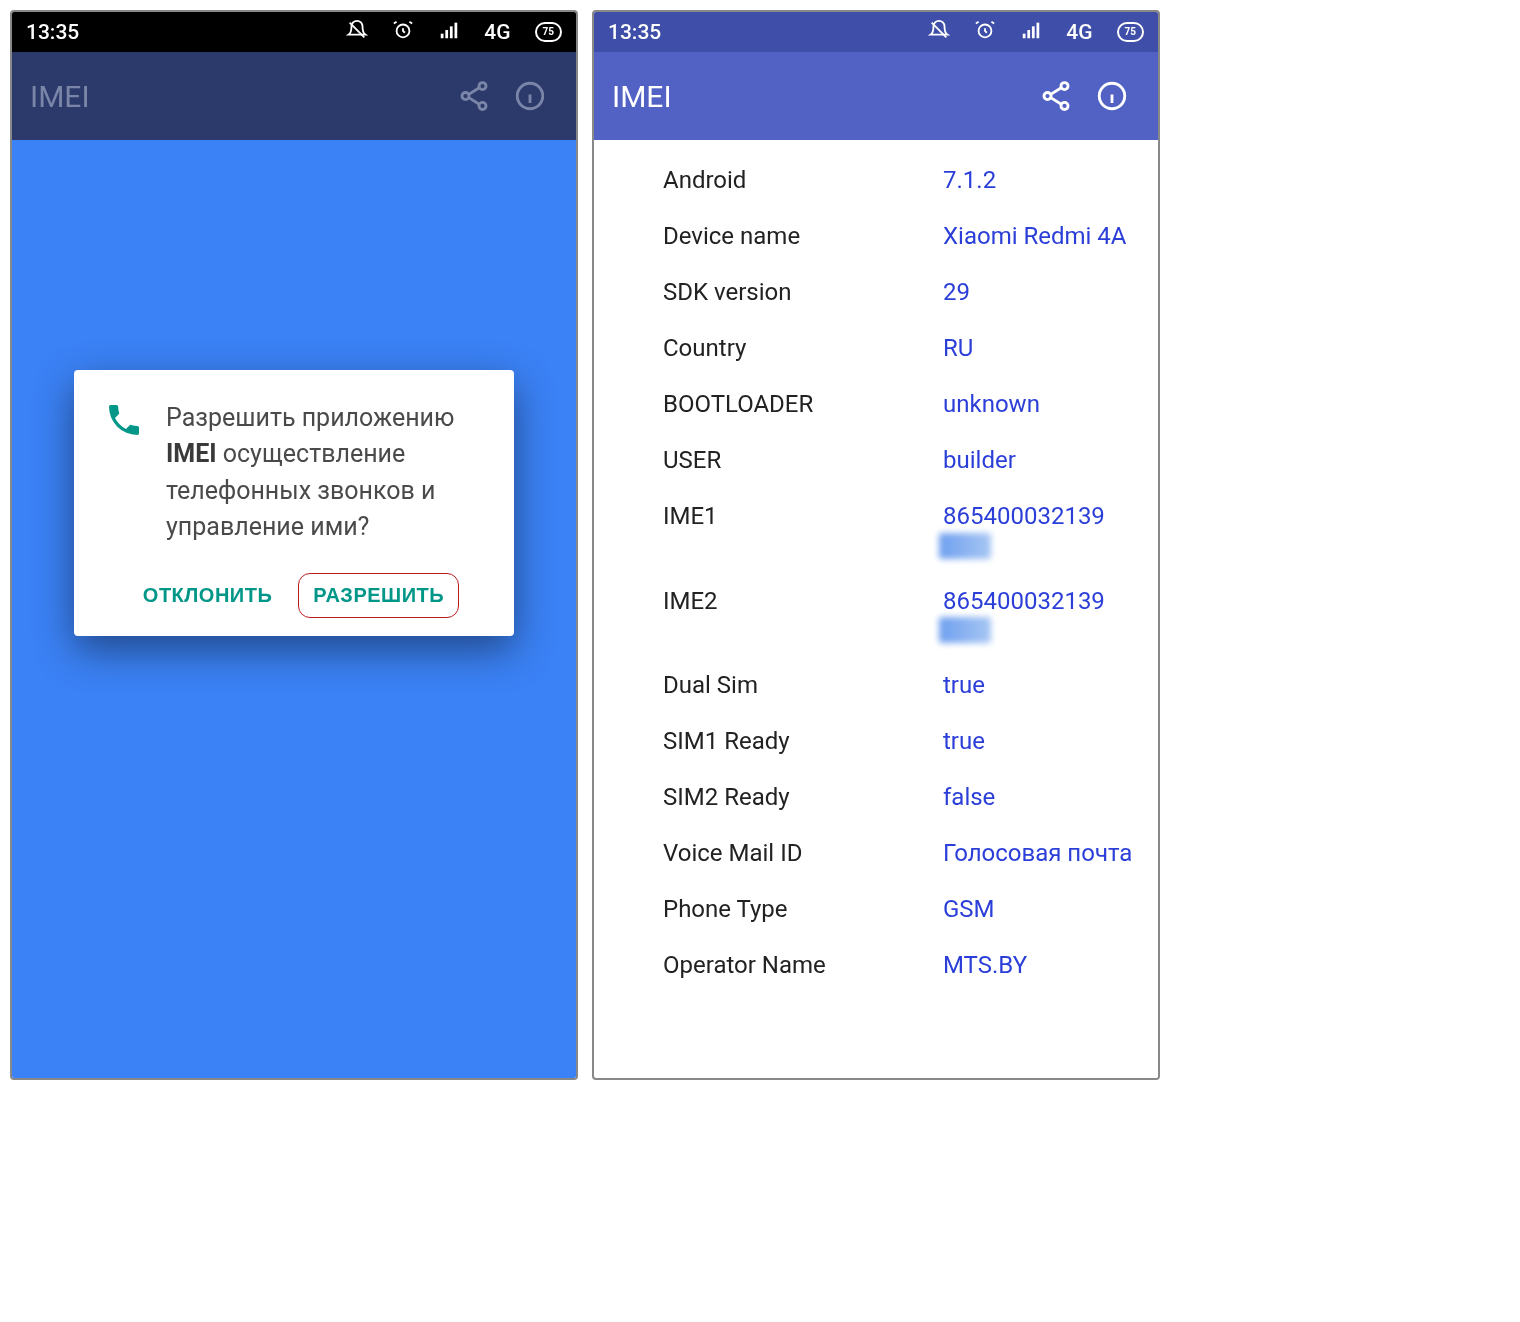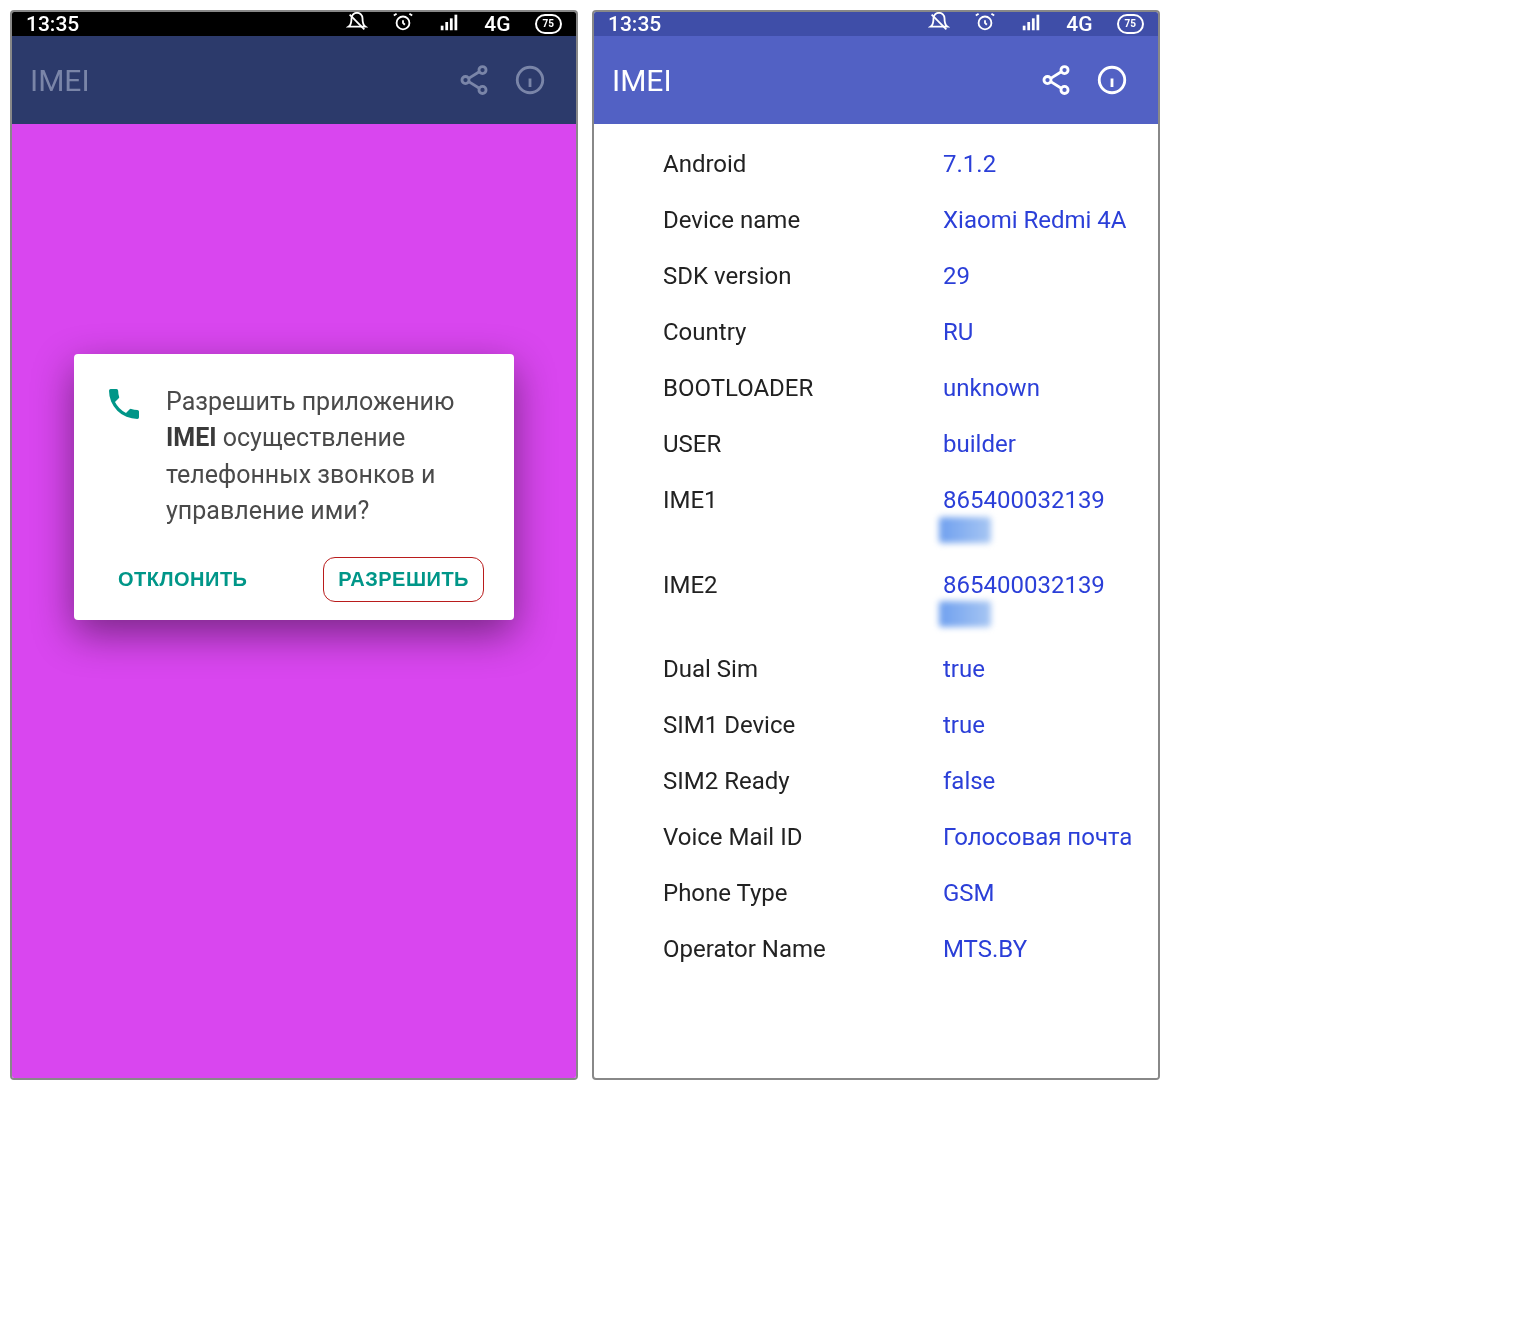--- a/index.html
+++ b/index.html
@@ -15,21 +15,21 @@
     height: 1070px;
     border: 2px solid #888;
     border-radius: 4px;
     overflow: hidden;
     position: relative;
     display: flex;
     flex-direction: column;
   }
   
   .status-bar {
-    height: 24px;
+    height: 40px;
     display: flex;
     align-items: center;
     justify-content: space-between;
     padding: 0 14px;
     font-size: 21px;
     font-weight: 500;
   }
   .status-bar.dark { background: #000; color: #fff; }
   .status-bar .right { display: flex; align-items: center; gap: 24px; }
   .status-bar .right svg { width: 22px; height: 22px; }
@@ -53,35 +53,35 @@
   }
   .app-bar .title { flex: 1; }
   .app-bar .icon-btn { width: 56px; height: 56px; display:flex; align-items:center; justify-content:center; }
   .app-bar .icon-btn svg { width: 34px; height: 34px; }
   .phone-left .app-bar { background: #2c3a6b; color: #7a85a8; }
   .phone-left .status-bar { background: #000; color:#fff; }
   .phone-right .app-bar { background: #5261c4; }
   .phone-right .status-bar { background: #3f4ea8; color:#fff; }
 
   
-  .phone-left .body { flex:1; background: #d946ef; position: relative; }
+  .phone-left .body { flex:1; background: #3b82f6; position: relative; }
   .dialog {
     position: absolute;
     top: 230px; left: 50%; transform: translateX(-50%);
     width: 440px;
     background: #fff;
     border-radius: 4px;
     box-shadow: 0 14px 40px rgba(0,0,0,.45);
     padding: 30px 30px 18px 30px;
   }
   .dialog .row1 { display:flex; gap: 22px; }
   .dialog .phone-icon svg { width: 40px; height: 40px; }
   .dialog-msg { font-size: 25px; line-height: 1.45; color: #4a4a4a; }
   .dialog-msg b { font-weight: 700; color:#3a3a3a; }
-  .dialog-actions { display:flex; justify-content:space-between; gap: 12px; margin-top: 28px; }
+  .dialog-actions { display:flex; justify-content:center; gap: 12px; margin-top: 28px; }
   .flat-btn {
     font-size: 20px; font-weight: 700; color:#009688;
     padding: 10px 14px; letter-spacing: .5px; text-transform: uppercase;
     background: transparent; border:none; cursor:pointer;
   }
   .flat-btn.allow { border: 1px solid #b91c1c; border-radius: 12px; }
 
   
   .phone-right .body { flex:1; background:#fff; overflow:hidden;margin-left:47px; }
   .info-list { padding: 12px 0 0 0; }
@@ -227,21 +227,21 @@
         </div>
         <div class="info-row">
           <div class="k">IME2</div>
           <div class="v">865400032139<span class="blur-chip"></span></div>
         </div>
         <div class="info-row">
           <div class="k">Dual Sim</div>
           <div class="v">true</div>
         </div>
         <div class="info-row">
-          <div class="k">SIM1 Device</div>
+          <div class="k">SIM1 Ready</div>
           <div class="v">true</div>
         </div>
         <div class="info-row">
           <div class="k">SIM2 Ready</div>
           <div class="v">false</div>
         </div>
         <div class="info-row">
           <div class="k">Voice Mail ID</div>
           <div class="v">Голосовая почта</div>
         </div>

